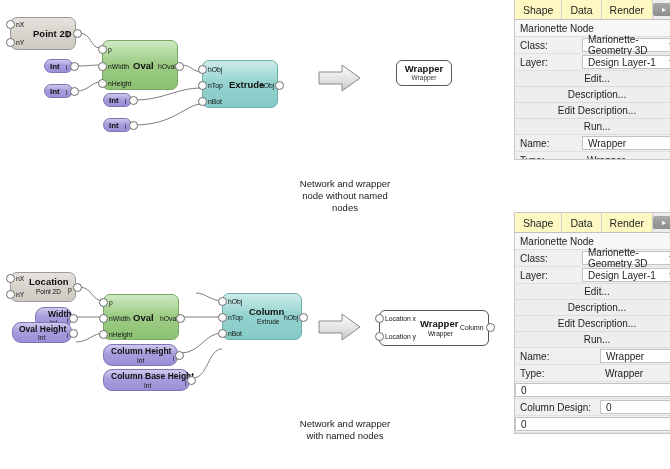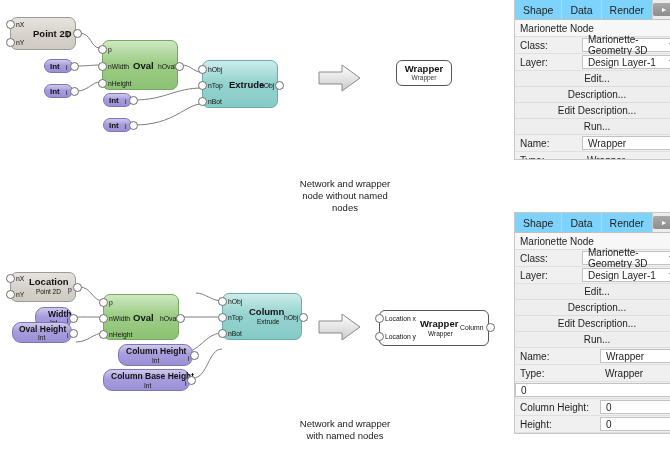--- a/index.html
+++ b/index.html
@@ -86,21 +86,21 @@
     font-size:10px;
     color:#1d1d1d;
     overflow:hidden;
   }
   .tabstrip{
     display:flex;align-items:stretch;height:19px;
     background:#ececeb;border-bottom:1px solid #c0c0c0;
   }
   .tab{
     padding:0 8px;display:flex;align-items:center;font-size:10.5px;
-    color:#222;border-right:1px solid #cfcfcf;background:#7dd3fc;
+    color:#222;border-right:1px solid #cfcfcf;background:#fef9c3;
   }
   .tab:first-child{border-left:none;}
   .tabspacer{flex:1;background:#f3f3f2;}
   .tab-more{
     width:26px;margin:3px 4px 3px 0;border-radius:2px;
     background:linear-gradient(180deg,#a9a9a9,#8d8d8d);
     display:flex;align-items:center;justify-content:center;
     color:#fff;font-size:8px;
   }
   .p-title{
@@ -269,21 +269,21 @@
       <span class="lbl" style="left:5px;top:4px;">p</span>
       <span class="lbl" style="left:5px;top:20px;">nWidth</span>
       <span class="lbl" style="left:5px;top:36px;">nHeight</span>
       <span class="lbl" style="left:56px;top:20px;">hOval</span>
       <div class="port" style="left:-5px;top:3px;"></div>
       <div class="port" style="left:-5px;top:19px;"></div>
       <div class="port" style="left:-5px;top:35px;"></div>
       <div class="port" style="left:72px;top:19px;"></div>
     </div>
 
-    <div class="node n-purple" style="left:118px;top:79px;width:75px;height:22px;">
+    <div class="node n-purple" style="left:103px;top:79px;width:75px;height:22px;">
       <span class="lbl b" style="left:7px;top:2px;font-size:8.5px;">Column Height</span>
       <span class="lbl s" style="left:33px;top:13px;">Int</span>
       <span class="lbl" style="left:69px;top:10px;">i</span>
       <div class="port" style="left:71px;top:6px;"></div>
     </div>
 
     <div class="node n-purple" style="left:103px;top:104px;width:87px;height:22px;">
       <span class="lbl b" style="left:7px;top:2px;font-size:8.5px;">Column Base Height</span>
       <span class="lbl s" style="left:40px;top:13px;">Int</span>
       <span class="lbl" style="left:81px;top:10px;">i</span>
@@ -398,25 +398,24 @@
       <div class="v">Wrapper</div>
     </div>
     <div class="row">
       <div class="k" style="width:80px;">Type:</div>
       <div class="v plain">Wrapper</div>
     </div>
     <div class="row">
       <div class="v">0</div>
     </div>
     <div class="row">
-      <div class="k" style="width:80px;">Column Height:</div>
+      <div class="k" style="width:80px;">Column Design:</div>
       <div class="v">0</div>
     </div>
     <div class="row">
-      <div class="k" style="width:80px;">Height:</div>
       <div class="v">0</div>
     </div>
     <div class="row">
       <div class="k" style="width:80px;">Width:</div>
 
     </div>
 
   </div>
 
 </div>

